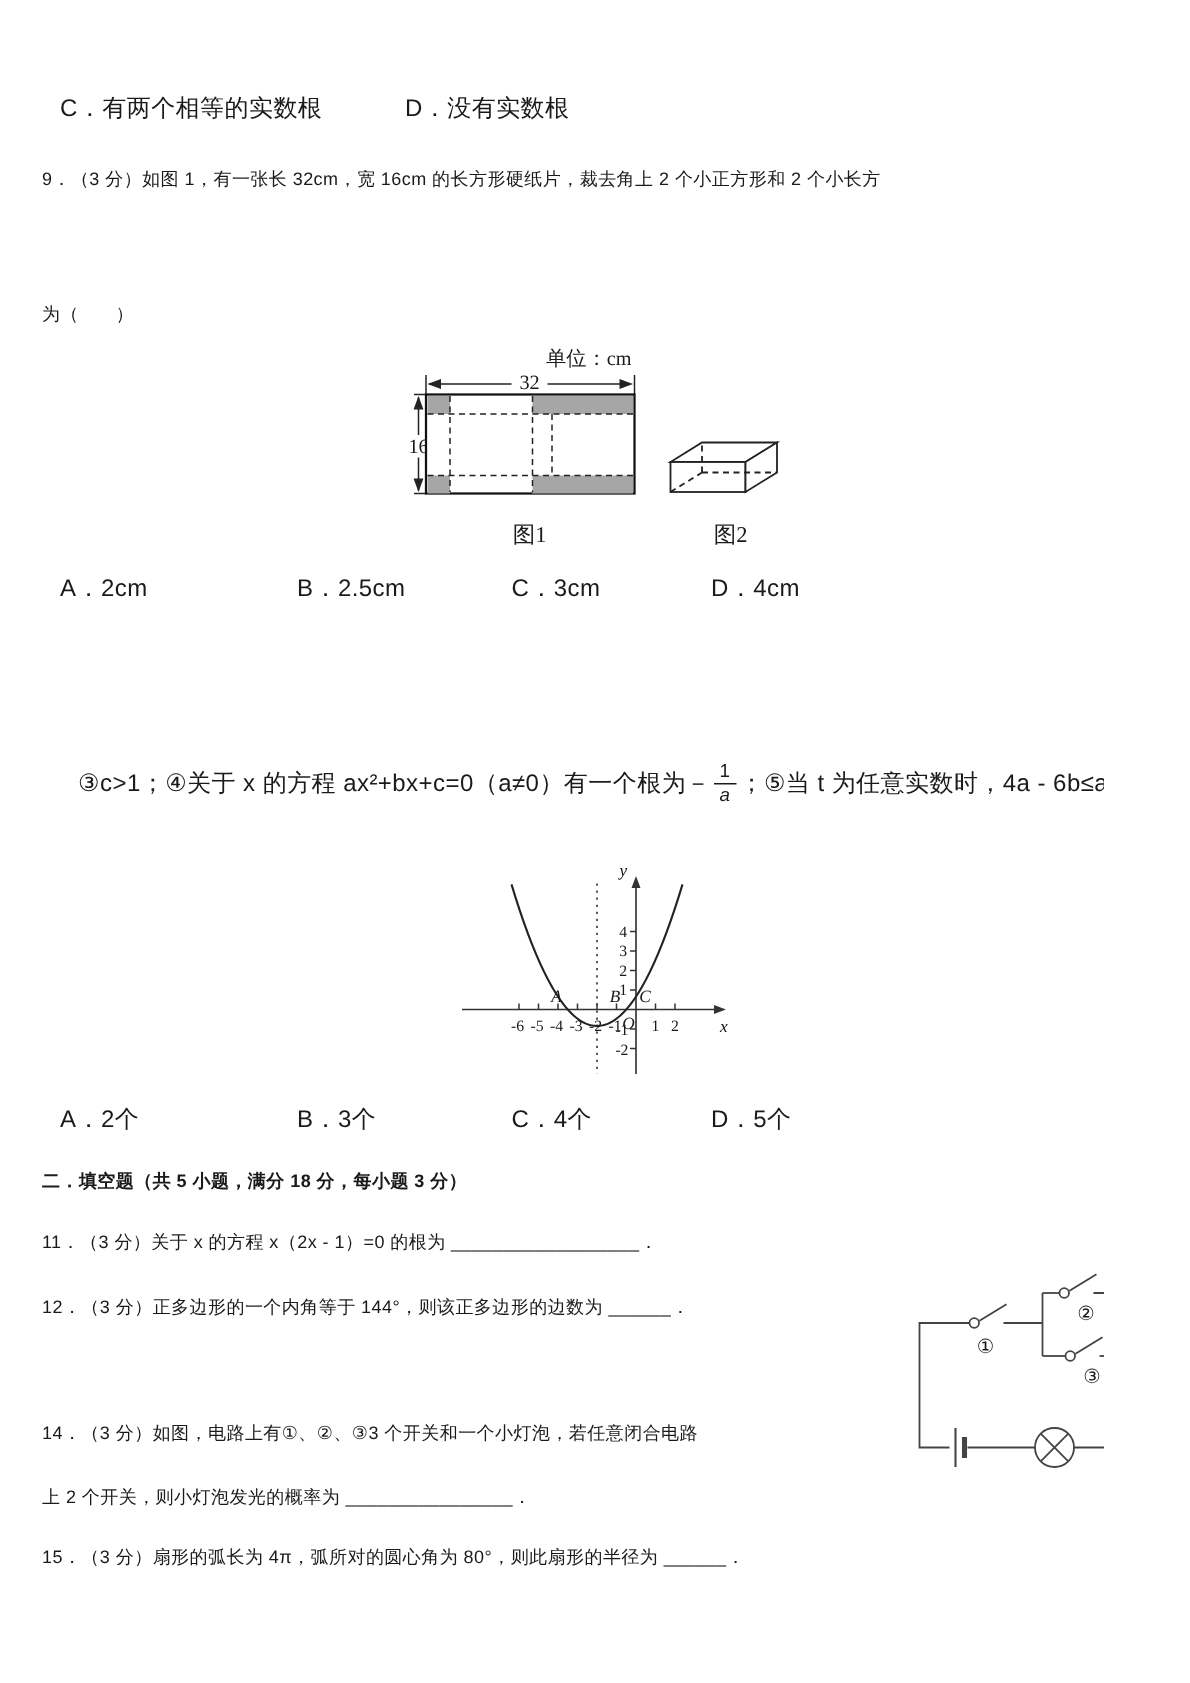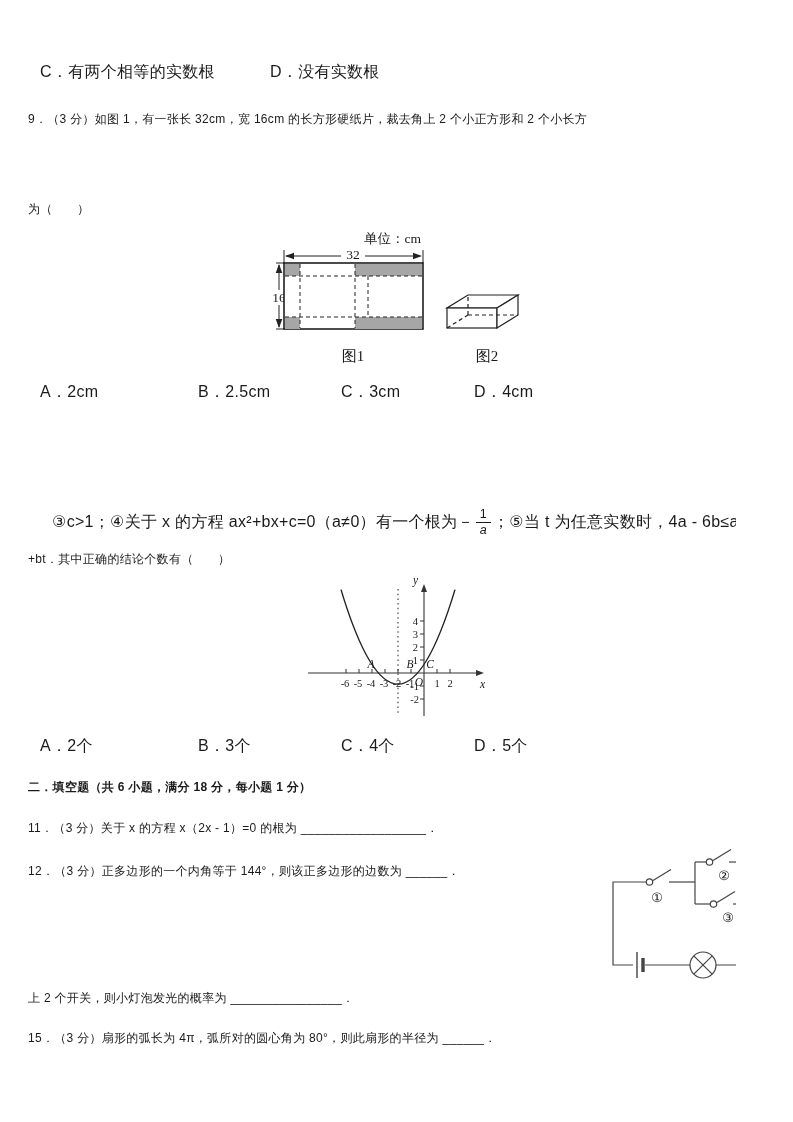--- a/index.html
+++ b/index.html
@@ -83,21 +83,20 @@
   <span class="opt" style="top:382px;left:474px">D．4cm</span>
 
   <div class="fracline" style="top:504px;height:36px">
     <span>③c&gt;1；④关于 x 的方程 ax²+bx+c=0（a≠0）有一个根为－</span>
     <span class="frac">
       <span class="num">1</span>
       <span class="den">a</span>
     </span>
     <span>；⑤当 t 为任意实数时，4a - 6b≤at²</span>
   </div>
-  <div class="line" style="top:548px">+bt．其中正确的结论个数有（　　）</div>
 
   <svg style="left:300px;top:570px" width="190" height="155" viewBox="300 570 190 155">
 
     <line x1="398" y1="589" x2="398" y2="716" stroke="#555" stroke-width="1.3" stroke-dasharray="1.5 3.2"></line>
 
     <line x1="308" y1="673" x2="479" y2="673" stroke="#333" stroke-width="1.1"></line>
     <polygon points="484,673 476,670 476,676" fill="#333"></polygon>
     <line x1="424" y1="716" x2="424" y2="589" stroke="#333" stroke-width="1.1"></line>
     <polygon points="424,584 421,592 427,592" fill="#333"></polygon>
 
@@ -151,24 +150,25 @@
       <text x="410" y="668" text-anchor="middle">B</text>
       <text x="430" y="668" text-anchor="middle">C</text>
     </g>
   </svg>
 
   <span class="opt" style="top:736px;left:40px">A．2个</span>
   <span class="opt" style="top:736px;left:198px">B．3个</span>
   <span class="opt" style="top:736px;left:341px">C．4个</span>
   <span class="opt" style="top:736px;left:474px">D．5个</span>
 
-  <div class="line bold" style="top:776px">二．填空题（共 6 小题，满分 18 分，每小题 1 分）</div>
+  <div class="line bold" style="top:776px">二．填空题（共 5 小题，满分 18 分，每小题 3 分）</div>
 
   <div class="line" style="top:817px">11．（3 分）关于 x 的方程 x（2x - 1）=0 的根为 __________________．</div>
   <div class="line" style="top:860px">12．（3 分）正多边形的一个内角等于 144°，则该正多边形的边数为 ______．</div>
+  <div class="line" style="top:944px">14．（3 分）如图，电路上有①、②、③3 个开关和一个小灯泡，若任意闭合电路</div>
   <div class="line" style="top:987px">上 2 个开关，则小灯泡发光的概率为 ________________．</div>
   <div class="line" style="top:1027px">15．（3 分）扇形的弧长为 4π，弧所对的圆心角为 80°，则此扇形的半径为 ______．</div>
 
   <svg style="left:600px;top:838px" width="170" height="147" viewBox="600 838 170 147">
     <g stroke="#444" stroke-width="1.2" fill="none">
       <polyline points="646,882 613,882 613,965 633,965"></polyline>
 
       <circle cx="649.5" cy="882" r="3.2" fill="#fff"></circle>
       <line x1="653" y1="880.5" x2="671" y2="869.5"></line>
       <line x1="669" y1="882" x2="695" y2="882"></line>

